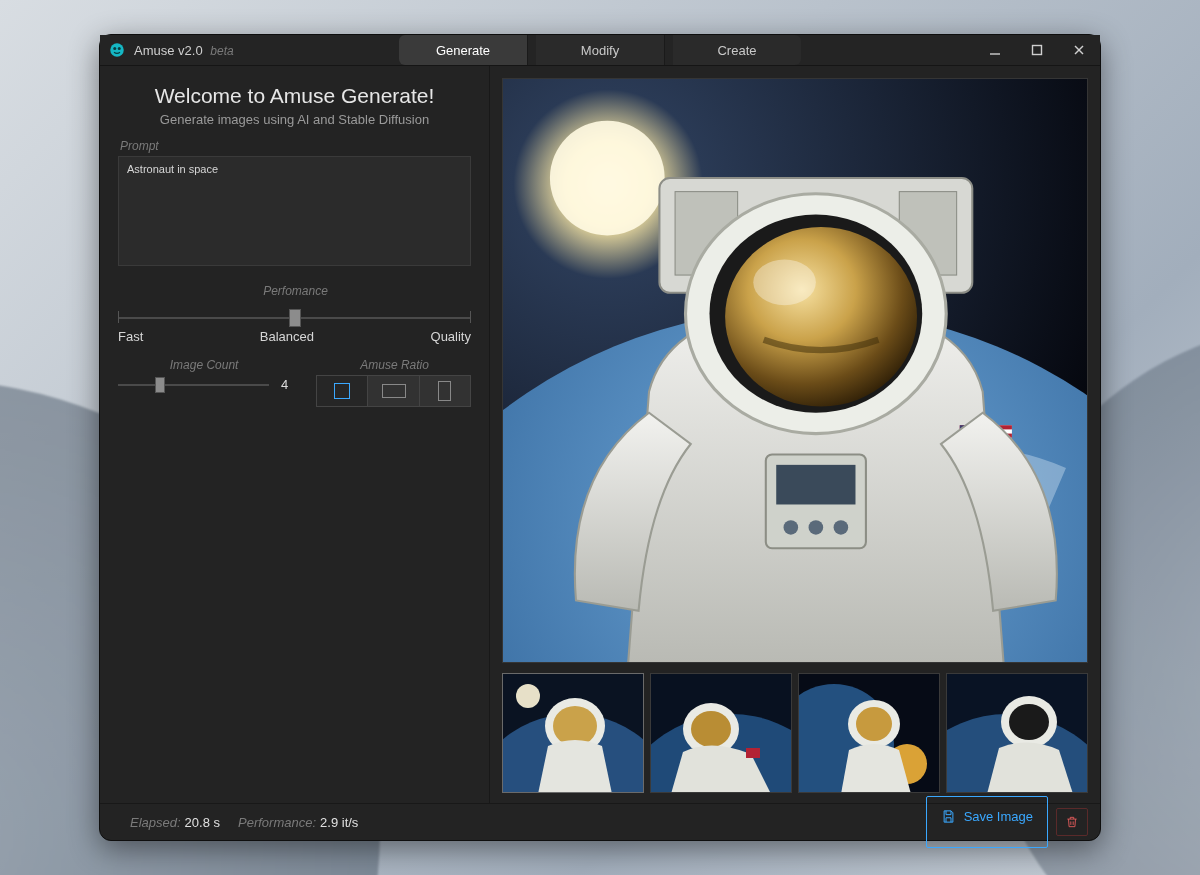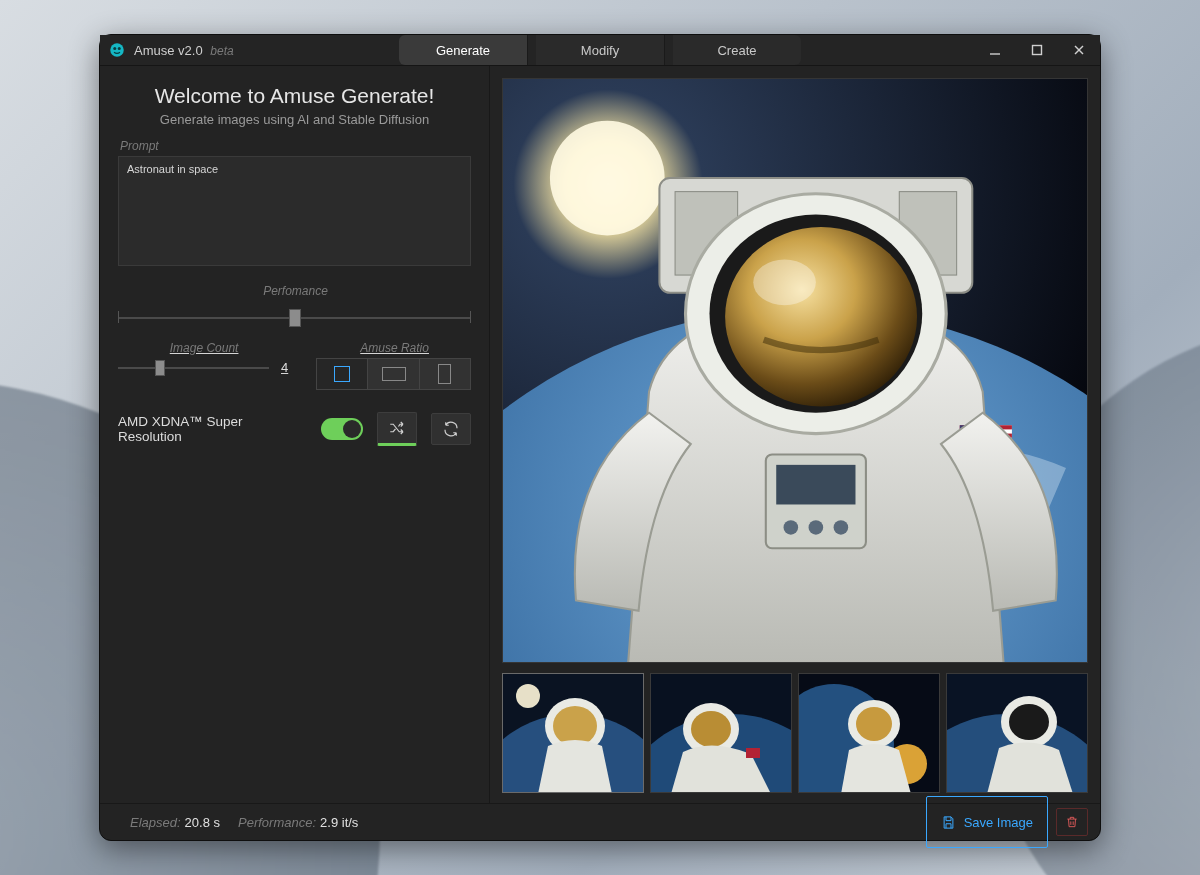--- a/index.html
+++ b/index.html
@@ -87,21 +87,21 @@
   .spacer{height:18px;}
 
   .slider-wrap{margin-top:6px;}
   .slider-track{position:relative;height:20px;}
   .slider-line{position:absolute;left:0;right:0;top:50%;height:2px;background:#4a4a4a;}
   .tick{position:absolute;top:4px;width:1px;height:12px;background:#555;}
   .tick.l{left:0;} .tick.c{left:50%;} .tick.r{right:0;}
   .thumb{position:absolute;top:2px;width:10px;height:16px;background:#8c8c8c;border:1px solid #555;transform:translateX(-50%);cursor:pointer;}
   .slider-labels{display:flex;justify-content:space-between;color:var(--text);font-size:13px;margin-top:2px;}
 
-  .row2{display:flex;gap:28px;margin-top:14px;text-decoration:underline;}
+  .row2{display:flex;gap:28px;margin-top:14px;}
   .imgcount{flex:1.1;}
   .imgcount-row{display:flex;align-items:center;gap:12px;}
   .mini-slider{position:relative;flex:1;height:18px;}
   .mini-slider .slider-line{top:50%;}
   .mini-thumb{position:absolute;top:2px;width:8px;height:14px;background:#8c8c8c;border:1px solid #555;transform:translateX(-50%);cursor:pointer;}
   .countval{color:#dcdcdc;}
 
   .aspect{flex:1;}
   .aspect-row{display:flex;gap:0;}
   .aspect-btn{
@@ -146,21 +146,21 @@
     height:36px;border-top:1px solid #181818;
     display:flex;align-items:center;padding:0 12px;gap:18px;font-size:13px;color:#cfcfcf;
   }
   .foot-btn{display:flex;align-items:center;gap:6px;cursor:pointer;color:#cfcfcf;}
   .foot-btn svg{width:16px;height:16px;stroke:#cfcfcf;fill:none;stroke-width:1.5;}
   .info-icon{width:18px;height:18px;border:1px solid #888;border-radius:3px;display:flex;align-items:center;justify-content:center;font-family:Georgia,serif;font-style:italic;font-size:11px;color:#bbb;margin-left:auto;}
   .stat-label{color:var(--dim);font-style:italic;margin-left:18px;}
   .stat-val{color:#e0e0e0;margin-left:4px;}
   .save-btn{
     margin-left:auto;height:26px;padding:12px 14px;border:1px solid var(--accent-blue);
-    color:var(--accent-blue);display:flex;align-items:center;gap:8px;cursor:pointer;border-radius:2px;
+    color:var(--accent-blue);display:flex;gap:8px;cursor:pointer;border-radius:2px;
   }
   .save-btn svg{width:15px;height:15px;stroke:var(--accent-blue);fill:none;stroke-width:1.6;}
   .del-btn{width:30px;height:26px;border:1px solid #5a2a2a;display:flex;align-items:center;justify-content:center;cursor:pointer;border-radius:2px;margin-left:8px;}
   .del-btn svg{width:14px;height:14px;stroke:var(--accent-red);fill:none;stroke-width:1.6;}
   .footer .left-group{display:flex;align-items:center;gap:20px;flex:0 0 378px;}
   .footer .right-group{display:flex;align-items:center;flex:1;}
 
   
   .astro-scene{position:absolute;inset:0;}
 </style>
@@ -222,20 +222,25 @@
 
       <div class="field-label center-label">Perfomance</div>
       <div class="slider-wrap">
         <div class="slider-track">
           <div class="slider-line"></div>
           <div class="tick l"></div>
             <div class="tick c"></div>
             <div class="tick r"></div>
           <div class="thumb" style="left:50%"></div>
         </div>
+        <div class="slider-labels">
+          <span>Fast</span>
+          <span>Balanced</span>
+          <span>Quality</span>
+        </div>
       </div>
 
       <div class="row2">
         <div class="imgcount">
           <div class="field-label center-label">Image Count</div>
           <div class="imgcount-row">
             <div class="mini-slider">
               <div class="slider-line"></div>
               <div class="mini-thumb" style="left:28%"></div>
             </div>
@@ -251,36 +256,20 @@
             <div class="aspect-btn">
                 <span class="shape ls"></span>
               </div>
             <div class="aspect-btn">
                 <span class="shape pt"></span>
               </div>
           </div>
         </div>
       </div>
 
-      <div class="row3">
-        <span class="feat-label">AMD XDNA™ Super Resolution</span>
-        <div class="toggle">
-            <div class="knob"></div>
-          </div>
-        <div class="icon-btn accent">
-          <svg viewBox="0 0 24 24">
-              <path d="M3 7h4l8 10h5m0 0l-3-3m3 3l-3 3M3 17h4l3-3.7M14 10l2-3h4m0 0l-3-3m3 3l-3 3"></path>
-            </svg>
-        </div>
-        <div class="icon-btn">
-          <svg viewBox="0 0 24 24">
-              <path d="M20 11A8 8 0 0 0 5 7m-1 6a8 8 0 0 0 15 4M5 7V3m0 4H9m10 10v4m0-4h-4"></path>
-            </svg>
-        </div>
-      </div>
 
       <div class="flexfill"></div>
 
     </div>
 
     <div class="right">
       <div class="preview">
         <svg class="astro-scene" viewBox="0 0 560 560" preserveAspectRatio="xMidYMid slice">
           <defs>
             <radialGradient id="space" cx="18%" cy="18%" r="90%">

